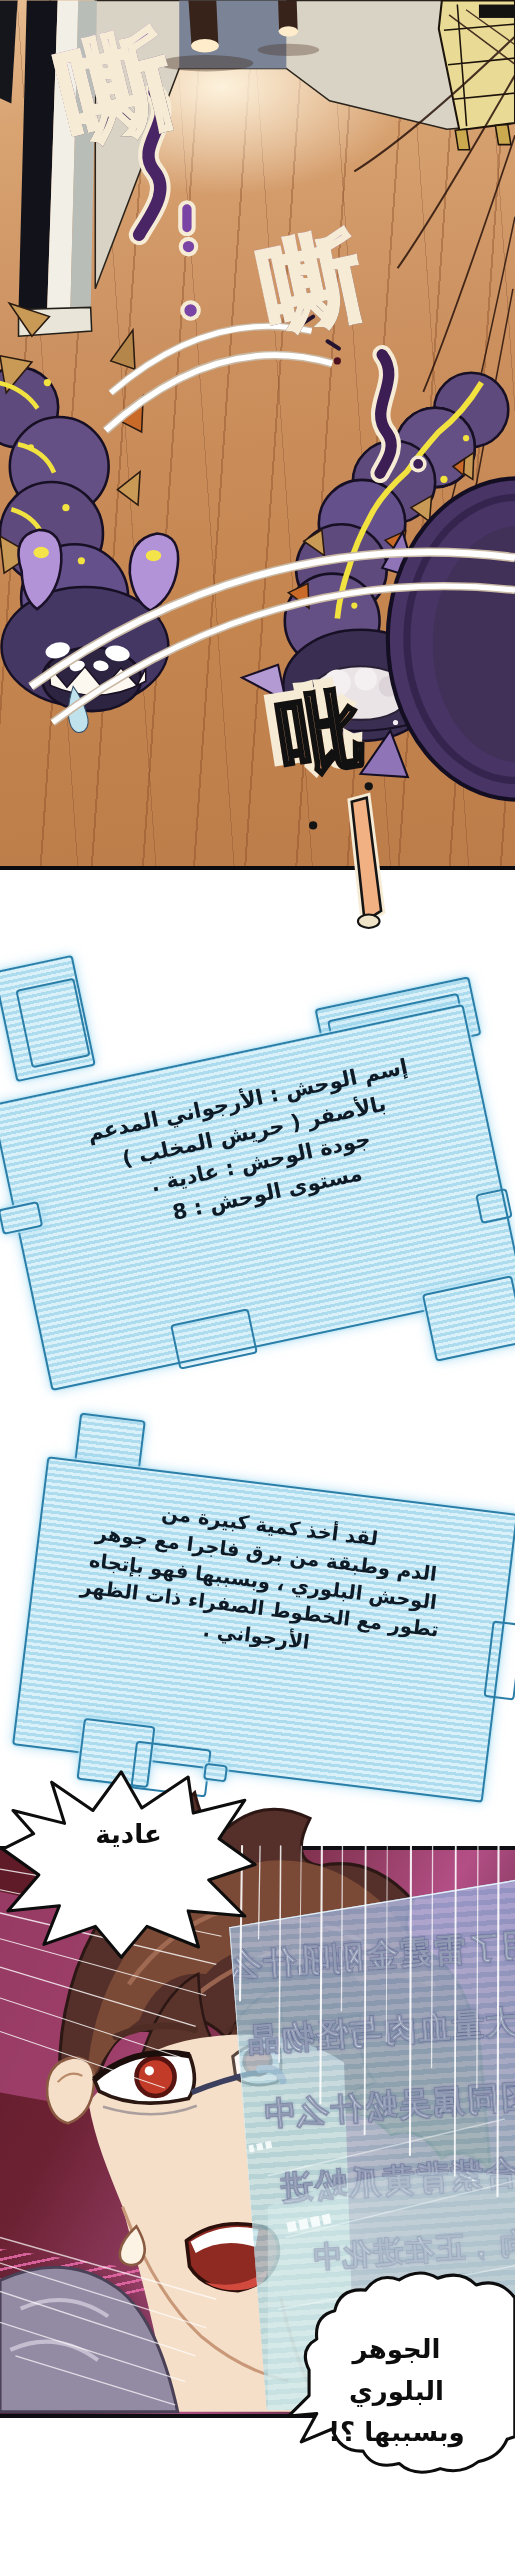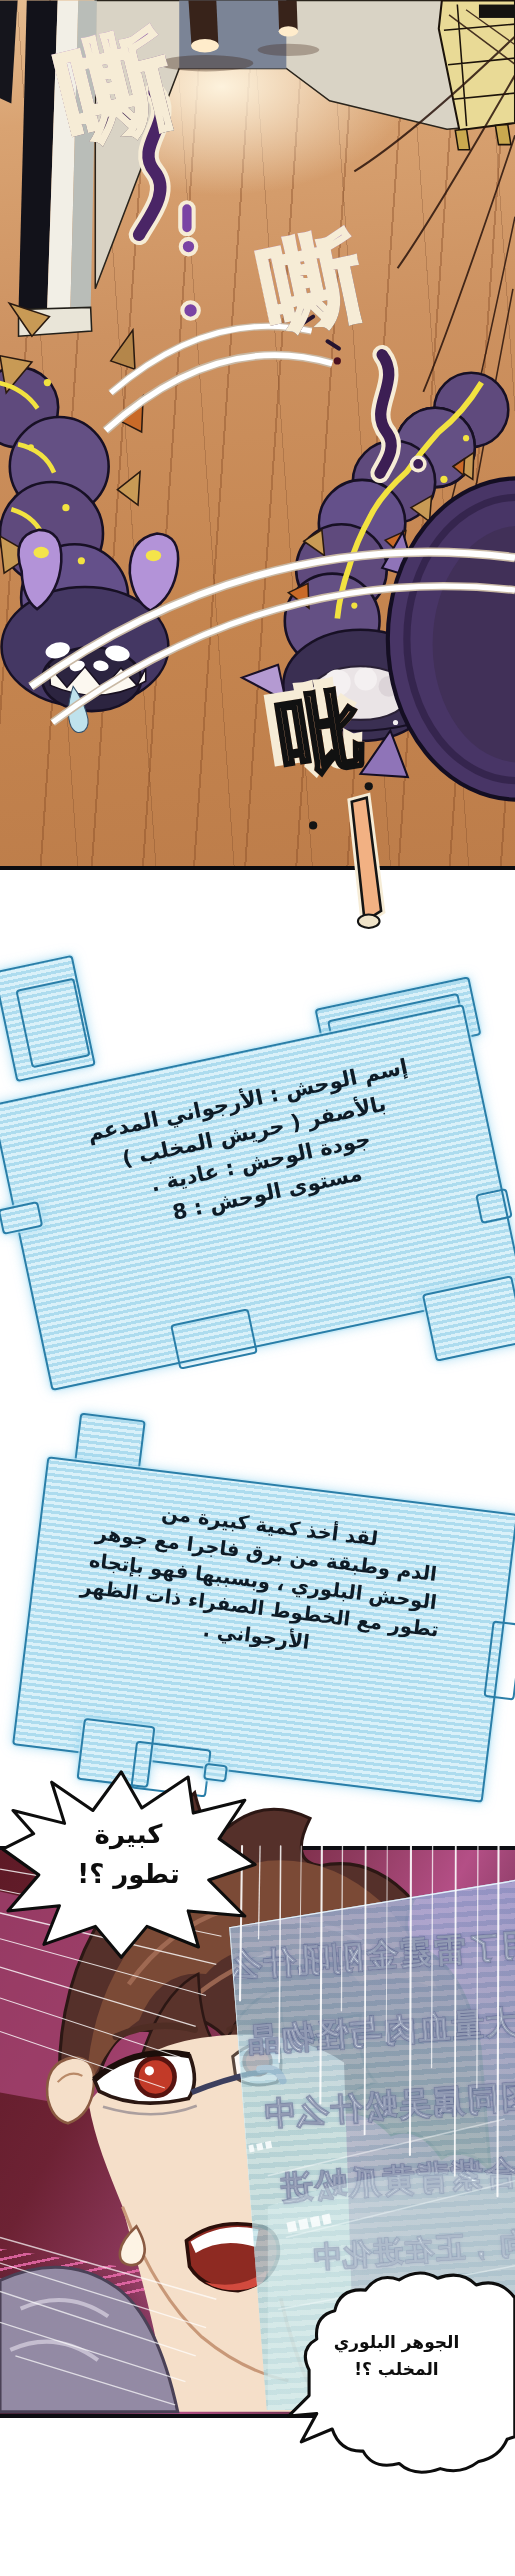--- a/index.html
+++ b/index.html
@@ -388,26 +388,25 @@
       <line x1="0" y1="865" x2="380" y2="990" stroke-width="3"></line>
       <line x1="0" y1="925" x2="360" y2="1040" stroke-width="2.5"></line>
       <line x1="30" y1="990" x2="340" y2="1085" stroke-width="2.5"></line>
     </g>
   </svg>
 
   <svg class="abs" style="left:0px;top:1759px" width="263" height="206" viewBox="0 0 510 400">
     <polygon points="25,100 125,125 100,45 180,100 235,25 275,95 365,35 375,105 475,80 425,155 495,205 405,235 475,305 365,295 385,365 285,325 235,385 185,325 85,360 115,285 15,295 75,225 5,175 65,145" fill="#ffffff" stroke="#0d0d0d" stroke-width="6" stroke-linejoin="round"></polygon>
   </svg>
   <div class="bubble-text" style="left:46px;top:1814px;width:165px;font-size:26px;line-height:1.55">
-    <div>كبيرة</div>
-    <div>تطور ؟!</div>
+    <div>عادية</div>
   </div>
 
   <svg class="abs" style="left:278px;top:2267px" width="237" height="216" viewBox="0 0 460 420">
     <path d="M60,250 L20,290 L75,285 L45,340 L105,315 Q120,360 165,358 Q185,395 235,382 Q265,410 315,392 Q355,405 390,378 Q430,370 445,335 L460,330 L460,60 Q430,20 385,35 Q355,5 310,22 Q275,0 235,25 Q195,10 170,45 Q120,40 110,85 Q70,95 75,140 Q40,160 60,200 Z" fill="#ffffff" stroke="#0d0d0d" stroke-width="6" stroke-linejoin="round"></path>
   </svg>
-  <div class="bubble-text" style="left:304px;top:2329px;width:185px;font-size:17px;line-height:1.6">
+  <div class="bubble-text" style="left:304px;top:2329px;width:185px;font-size:26px;line-height:1.6">
     <div>الجوهر البلوري</div>
-    <div>المخلب ؟!</div>
+    <div>وبسببها ؟!</div>
   </div>
 
 </div>
 
 
 </body></html>

